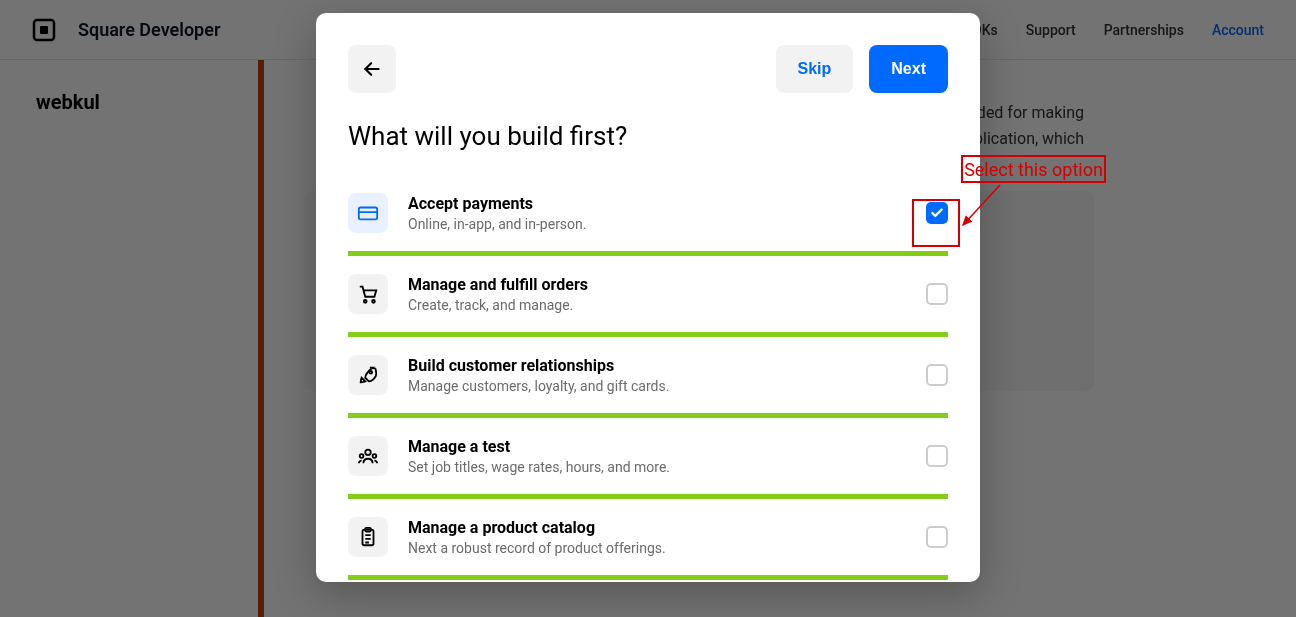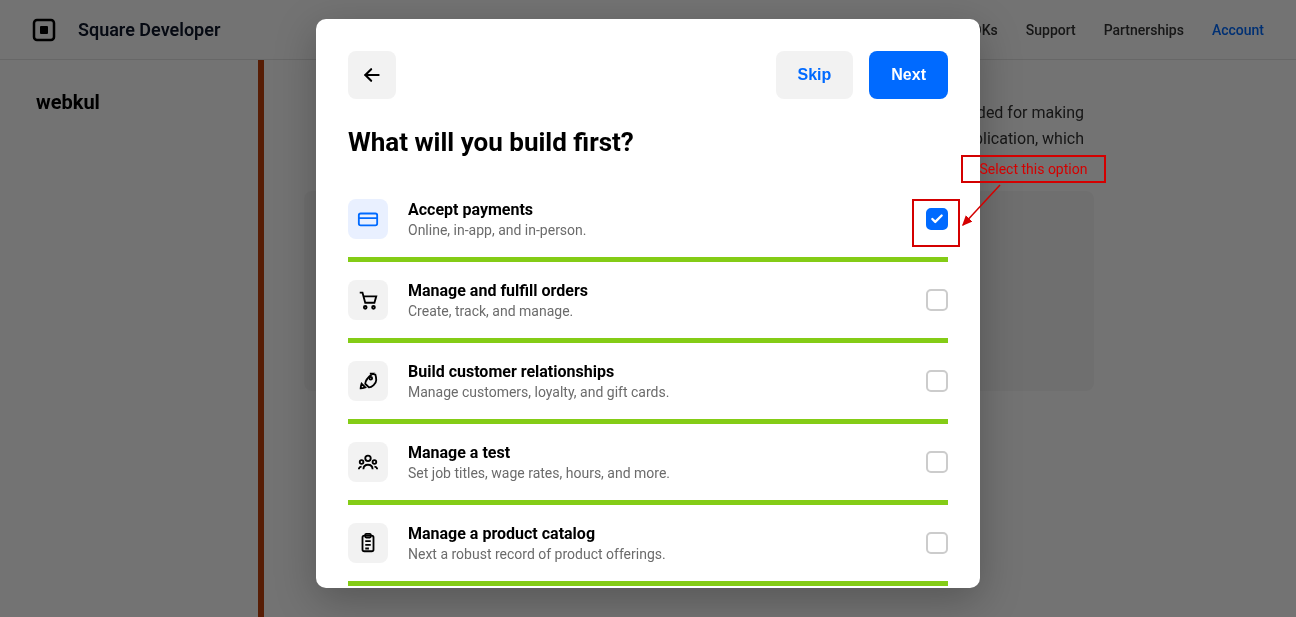--- a/index.html
+++ b/index.html
@@ -23,42 +23,42 @@
     .side-item.active { background: #e9f0ff; color: #003a99; }
     
     .main { flex: 1; padding: 40px 40px; position: relative; }
     .main-desc { font-size: 16px; color: #333; line-height: 1.6; max-width: 780px; }
     .plus-card { margin-top: 40px; width: 790px; height: 200px; background: #f7f7f7; border-radius: 8px; }
     
     
     .overlay { position: absolute; inset: 0; background: rgba(0,0,0,0.55); z-index: 10; }
     
     
-    .modal { position: absolute; z-index: 20; left: 316px; top: 19px; width: 664px; height: 569px; background: #fff; border-radius: 10px; box-shadow: 0 12px 40px rgba(0,0,0,0.25); padding: 32px; overflow: hidden; }
+    .modal { position: absolute; z-index: 20; left: 316px; top: 13px; width: 664px; height: 569px; background: #fff; border-radius: 10px; box-shadow: 0 12px 40px rgba(0,0,0,0.25); padding: 32px; overflow: hidden; }
     .modal-top { display: flex; justify-content: space-between; align-items: center; margin-bottom: 28px; }
     .back-btn { width: 48px; height: 48px; border-radius: 8px; background: #f2f2f2; display: flex; align-items: center; justify-content: center; cursor: pointer; }
     .modal-actions { display: flex; gap: 16px; }
     .btn { height: 48px; padding: 0 22px; border-radius: 8px; font-size: 16px; font-weight: 600; display: flex; align-items: center; justify-content: center; cursor: pointer; border: none; }
     .btn-skip { background: #f2f2f2; color: #006aff; }
     .btn-next { background: #006aff; color: #fff; }
-    .modal-title { font-size: 26px; font-weight: 700; color: #000; margin-bottom: 24px; }
+    .modal-title { font-size: 26px; font-weight: 400; color: #000; margin-bottom: 24px; }
     
     .options { display: flex; flex-direction: column; }
     .option { display: flex; align-items: center; padding: 18px 0; border-bottom: 5px solid #84cc16; gap: 20px; cursor: pointer; }
     .option-icon { width: 40px; height: 40px; border-radius: 8px; background: #f2f2f2; display: flex; align-items: center; justify-content: center; flex-shrink: 0; }
     .option-icon.selected { background: #e9f0ff; }
     .option-text { flex: 1; }
     .option-title { font-size: 16px; font-weight: 700; color: #000; margin-bottom: 3px; }
     .option-sub { font-size: 14px; color: #6b6b6b; }
     .checkbox { width: 22px; height: 22px; border: 2px solid #ccc; border-radius: 5px; flex-shrink: 0; display: flex; align-items: center; justify-content: center; }
     .checkbox.checked { background: #006aff; border-color: #006aff; }
     
     
     .annotation-box { position: absolute; z-index: 30; border: 2px solid #d40000; }
-    .annotation-label { color: #d40000; font-size: 14px; padding: 6px 8px; white-space: nowrap; }
+    .annotation-label { color: #d40000; font-size: 18px; padding: 6px 8px; white-space: nowrap; }
     .annotation-arrow { position: absolute; z-index: 30; }
   </style>
 </head>
 <body>
 
 <div class="topnav">
   <div class="brand">
     <span class="brand-logo">
       <svg viewBox="0 0 24 24" width="24" height="24" fill="none" stroke="#000" stroke-width="2.5">
         <rect x="2" y="2" width="20" height="20" rx="3"></rect>

